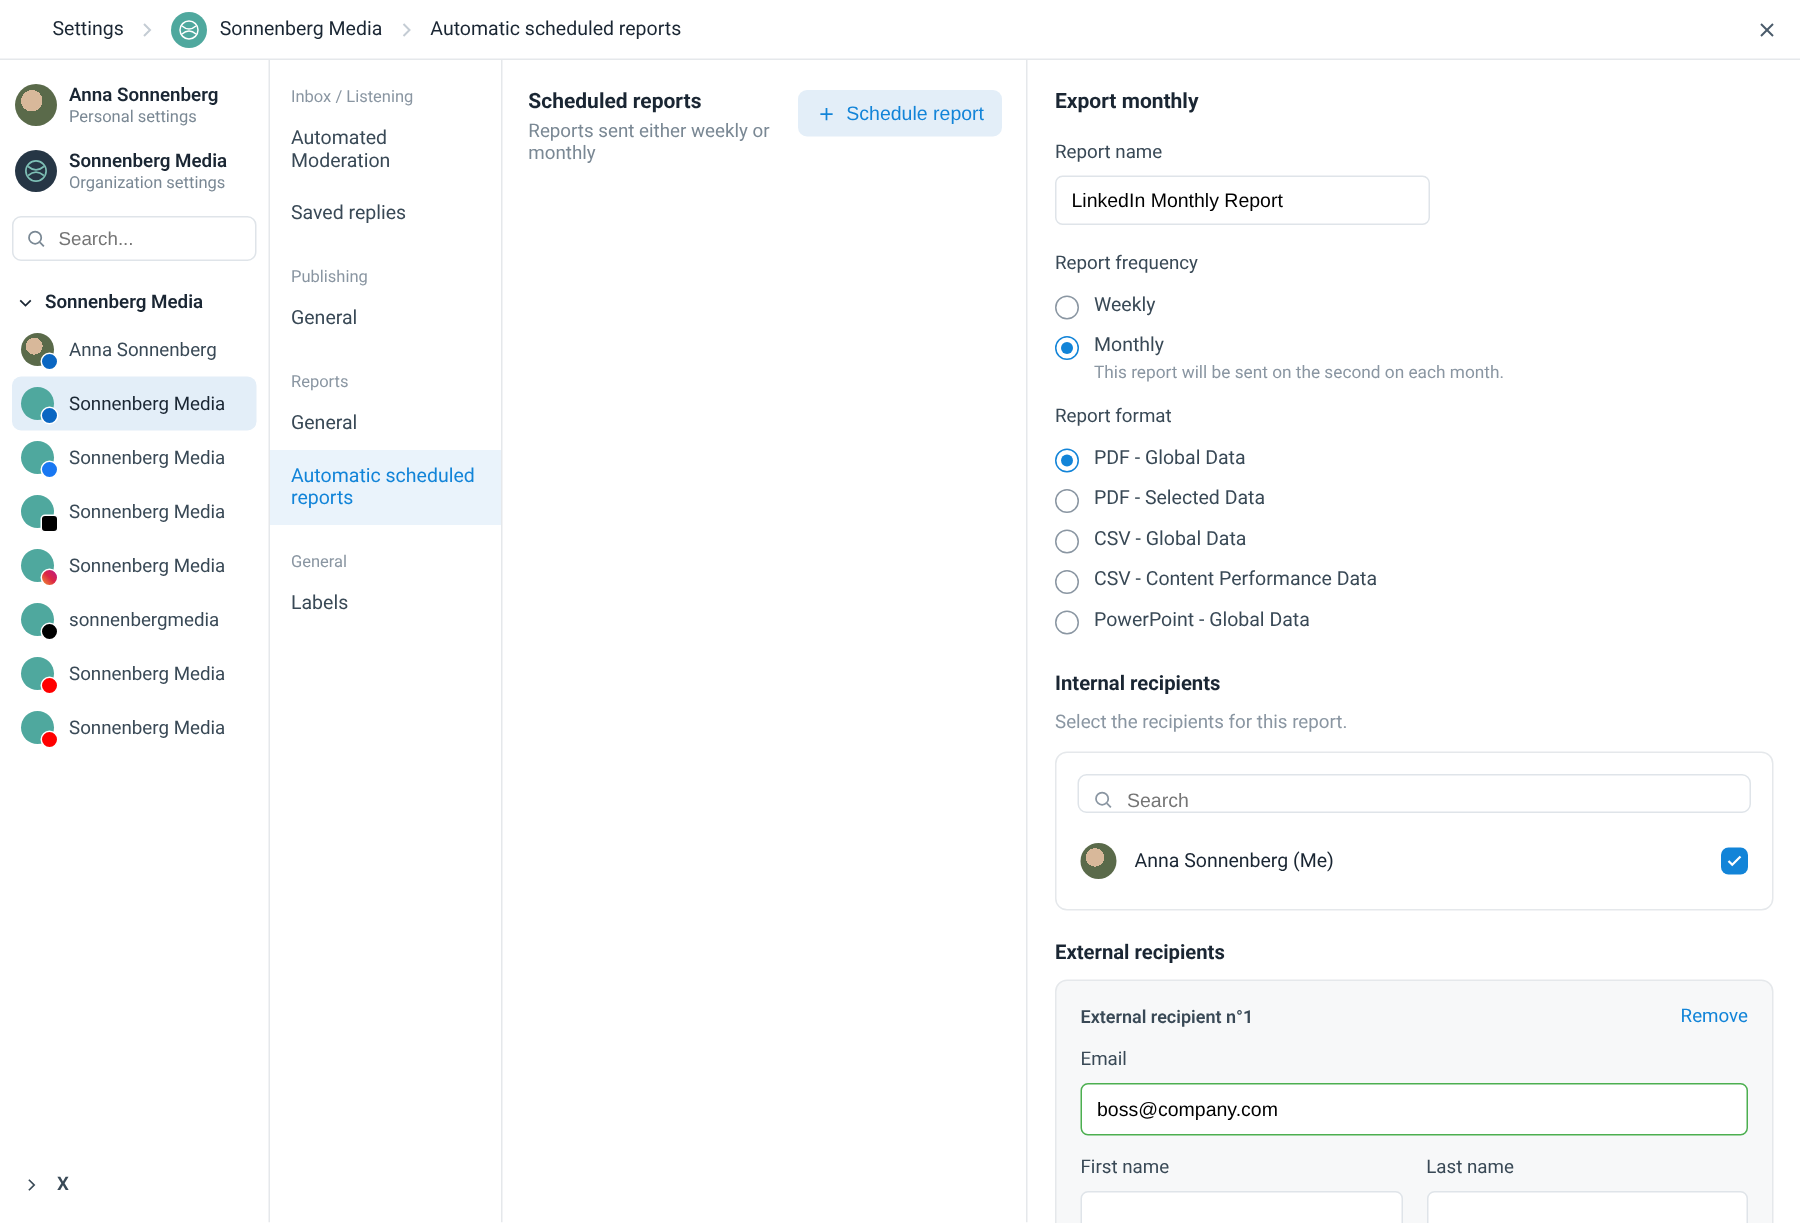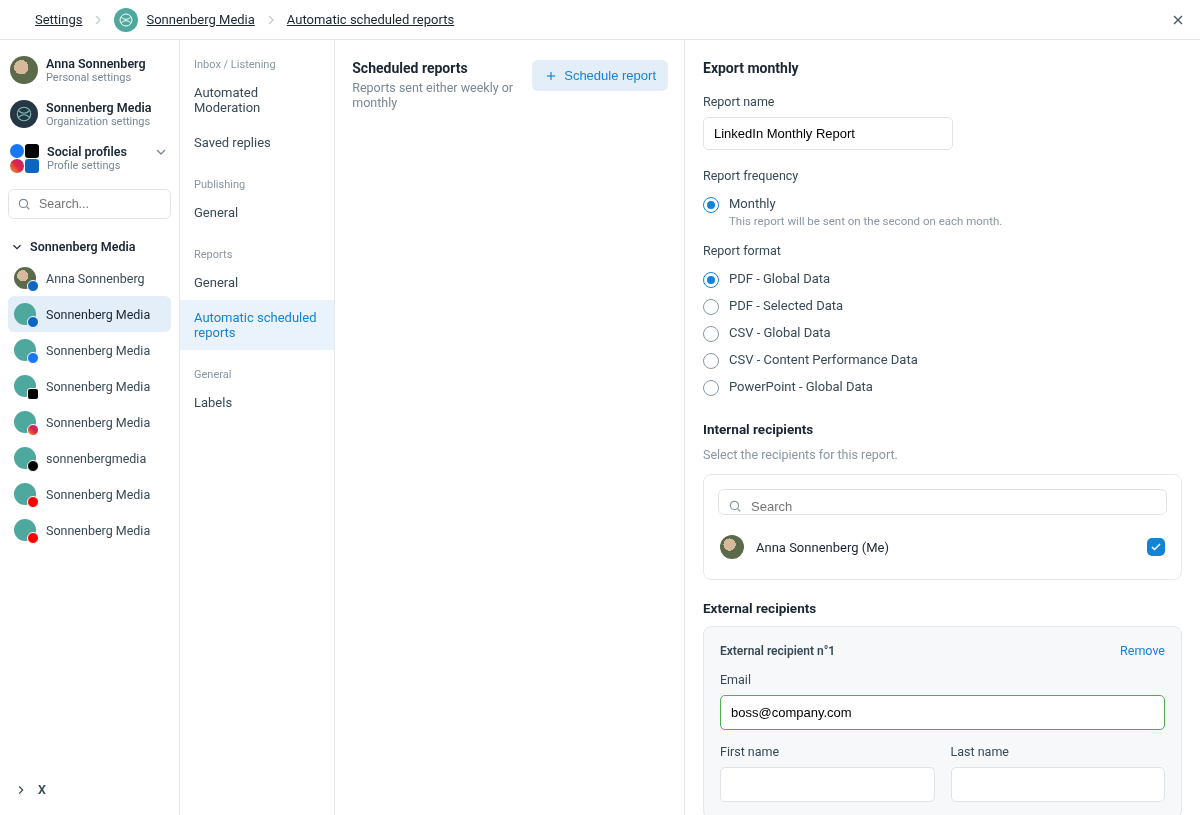--- a/index.html
+++ b/index.html
@@ -1,17 +1,17 @@
 <!DOCTYPE html>
 <html><head>
 <meta charset="utf-8">
 <style>
 * { box-sizing: border-box; margin: 0; padding: 0; }
 body { font-family: -apple-system, BlinkMacSystemFont, "Segoe UI", Roboto, sans-serif; background: #fff; color: #1a2633; font-size: 13px; width: 1200px; height: 815px; overflow: hidden; }
-.header { height: 40px; border-bottom: 1px solid #e5e8eb; display: flex; align-items: center; padding: 0 12px 0 35px; position: relative; text-decoration: underline; }
+.header { height: 40px; border-bottom: 1px solid #e5e8eb; display: flex; align-items: center; padding: 0 12px 0 35px; position: relative; }
 .crumb { display: flex; align-items: center; color: #1a2633; }
 .crumb-sep { margin: 0 8px; color: #c4ccd4; }
 .crumb-sep svg { display:block; }
 .org-icon { width: 24px; height: 24px; border-radius: 50%; background: #4fa89e; margin-right: 8px; display:inline-flex; align-items:center; justify-content:center; }
 .org-icon svg { width:16px; height:16px; }
 .close-x { position:absolute; right:14px; top:12px; color:#4a5a6a; cursor:pointer; }
 .main { display:flex; height: calc(100% - 40px); }
 
 .sidebar1 { width: 180px; border-right:1px solid #e5e8eb; padding: 10px 8px 0 8px; display:flex; flex-direction:column; }
 .account-row { display:flex; align-items:flex-start; padding:6px 2px; margin-bottom:4px; }
@@ -136,35 +136,20 @@
           <svg viewBox="0 0 24 24" fill="none" stroke="#7dbfb5" stroke-width="1.5">
             <circle cx="12" cy="12" r="9"></circle>
             <path d="M5 8 Q12 14 19 8 M5 16 Q12 10 19 16"></path>
           </svg>
         </span>
       <div>
         <div class="account-name">Sonnenberg Media</div>
         <div class="account-sub">Organization settings</div>
       </div>
     </div>
-    <div class="account-row">
-      <span class="social-icons">
-        <span class="si fb"></span>
-          <span class="si x"></span>
-          <span class="si ig"></span>
-          <span class="si li"></span>
-      </span>
-      <div>
-        <div class="account-name">Social profiles</div>
-        <div class="account-sub">Profile settings</div>
-      </div>
-      <span class="chevdown"><svg width="16" height="16" viewBox="0 0 24 24" fill="none" stroke="currentColor" stroke-width="2">
-            <polyline points="6 9 12 15 18 9"></polyline>
-          </svg></span>
-    </div>
 
     <div class="search-box">
       <div class="search-wrap">
         <span class="sicon"><svg width="14" height="14" viewBox="0 0 24 24" fill="none" stroke="currentColor" stroke-width="2">
               <circle cx="11" cy="11" r="7"></circle>
               <line x1="21" y1="21" x2="16.5" y2="16.5"></line>
             </svg></span>
         <input class="search-input" placeholder="Search..." style="">
       </div>
     </div>
@@ -275,20 +260,24 @@
   </div>
 
   <div class="col4">
     <div class="sec-title">Export monthly</div>
 
     <div class="field-label">Report name</div>
     <input class="text-input" value="LinkedIn Monthly Report" style="">
 
     <div class="field-label">Report frequency</div>
     <div class="radio-row">
+        <span class="radio"></span>
+        <span class="radio-label">Weekly</span>
+      </div>
+    <div class="radio-row">
         <span class="radio checked"></span>
         <div>
           <div class="radio-label">Monthly</div>
           <div class="radio-help">This report will be sent on the second on each month.</div>
         </div>
       </div>
 
     <div style="height:10px"></div>
     <div class="field-label">Report format</div>
     <div class="radio-row">

